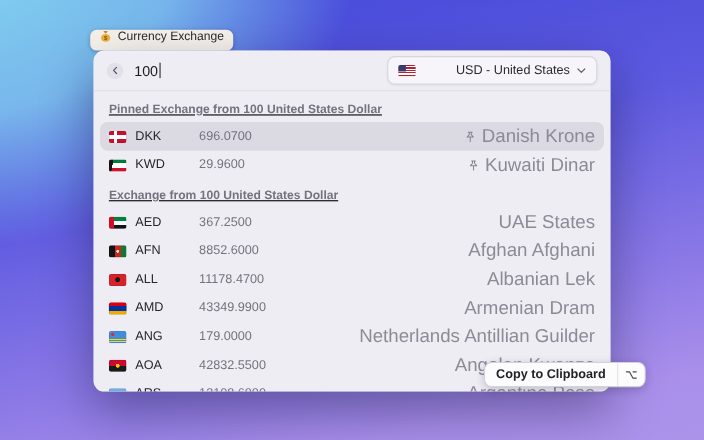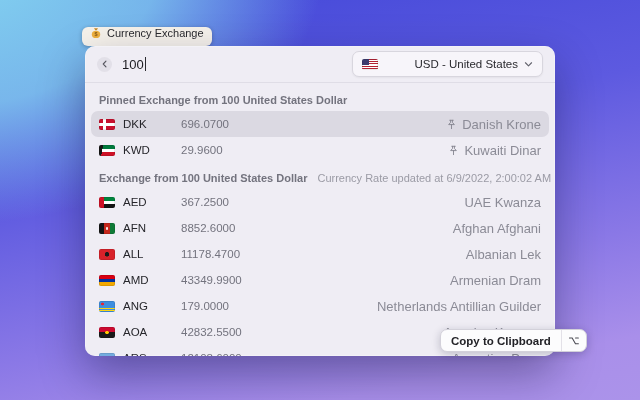--- a/index.html
+++ b/index.html
@@ -24,29 +24,29 @@
   .search-wrap{display:flex;align-items:center;}
   .search-text{font-size:13px;color:#1c1c21;}
   .caret{display:inline-block;width:1px;height:14px;background:#2b2b30;margin-left:1px;vertical-align:middle;}
   .spacer{flex:1;}
   .selector{height:24px;display:flex;align-items:center;gap:6px;padding:0 9px;border-radius:7px;
     background:#f7f5fa;border:1px solid #d8d6de;box-shadow:0 1px 2px rgba(0,0,0,.05);}
   .selector .sel-label{font-size:11.5px;font-weight:500;color:#2a2a2f;white-space:nowrap;margin-left:30px;}
 
   
   .body{padding:2px 6px 0 6px;}
-  .section-title{display:flex;align-items:flex-start;gap:10px;padding:9px 8px 5px 8px;}
+  .section-title{display:flex;align-items:flex-start;gap:10px;padding:9px 8px 5px 8px;text-decoration:underline;}
   .section-title .t{font-size:11px;font-weight:600;color:#73737e;white-space:nowrap;}
   .section-title .s{font-size:11px;font-weight:400;color:#9b9ba5;white-space:nowrap;}
   .row{height:26px;display:flex;align-items:center;gap:8px;padding:0 8px;border-radius:7px;}
   .row.selected{background:#dbd9e2;}
   .code{font-size:11.5px;font-weight:400;color:#26262b;min-width:30px;}
   .value{font-size:11.5px;color:#73737e;margin-left:20px;}
   .right{margin-left:auto;display:flex;align-items:center;gap:5px;}
-  .cname{font-size:13px;color:#8b8b96;white-space:nowrap;}
+  .cname{font-size:17px;color:#8b8b96;white-space:nowrap;}
 
   
   .flag{width:16px;height:11px;border-radius:2px;flex:none;box-shadow:inset 0 0 0 0.5px rgba(0,0,0,.18);}
   .flag-us{background:linear-gradient(#3c3b6e,#3c3b6e) no-repeat 0 0/7px 6px,
     repeating-linear-gradient(to bottom,#b22234 0 1.1px,#ffffff 1.1px 2.2px);}
   .flag-dk{background:linear-gradient(to right,rgba(0,0,0,0) 0 4.5px,#fff 4.5px 7px,rgba(0,0,0,0) 7px),
     linear-gradient(to bottom,rgba(0,0,0,0) 0 4px,#fff 4px 7px,rgba(0,0,0,0) 7px),#c8102e;}
   .flag-kw{background:linear-gradient(100deg,#151515 0 4px,rgba(0,0,0,0) 4.1px),
     linear-gradient(to bottom,#007a3d 0 33%,#fff 33% 67%,#ce1126 67%);}
   .flag-ae{background:linear-gradient(to right,#ce1126 0 4.5px,rgba(0,0,0,0) 4.6px),
@@ -138,29 +138,28 @@
             <svg width="11" height="11" viewBox="0 0 12 12">
               <path d="M4.1 1.4h3.8 M5 1.4v2.3l-2.1 2.4h6.2L7 3.7V1.4 M6 6.1v4.4" stroke="#84848f" stroke-width="1" fill="none" stroke-linecap="round" stroke-linejoin="round"></path>
             </svg>
           </span>
           <span class="cname">Kuwaiti Dinar</span>
         </span>
       </div>
 
       <div class="section-title">
         <span class="t">Exchange from 100 United States Dollar</span>
-        <span class="s">Currency Rate updated at 6/9/2022, 2:00:02 AM</span>
       </div>
 
       <div class="row">
         <span class="flag flag-ae"></span>
         <span class="code">AED</span>
         <span class="value">367.2500</span>
         <span class="right">
-            <span class="cname">UAE Kwanza</span>
+            <span class="cname">UAE States</span>
           </span>
       </div>
 
       <div class="row">
         <span class="flag flag-af"></span>
         <span class="code">AFN</span>
         <span class="value">8852.6000</span>
         <span class="right">
             <span class="cname">Afghan Afghani</span>
           </span>

